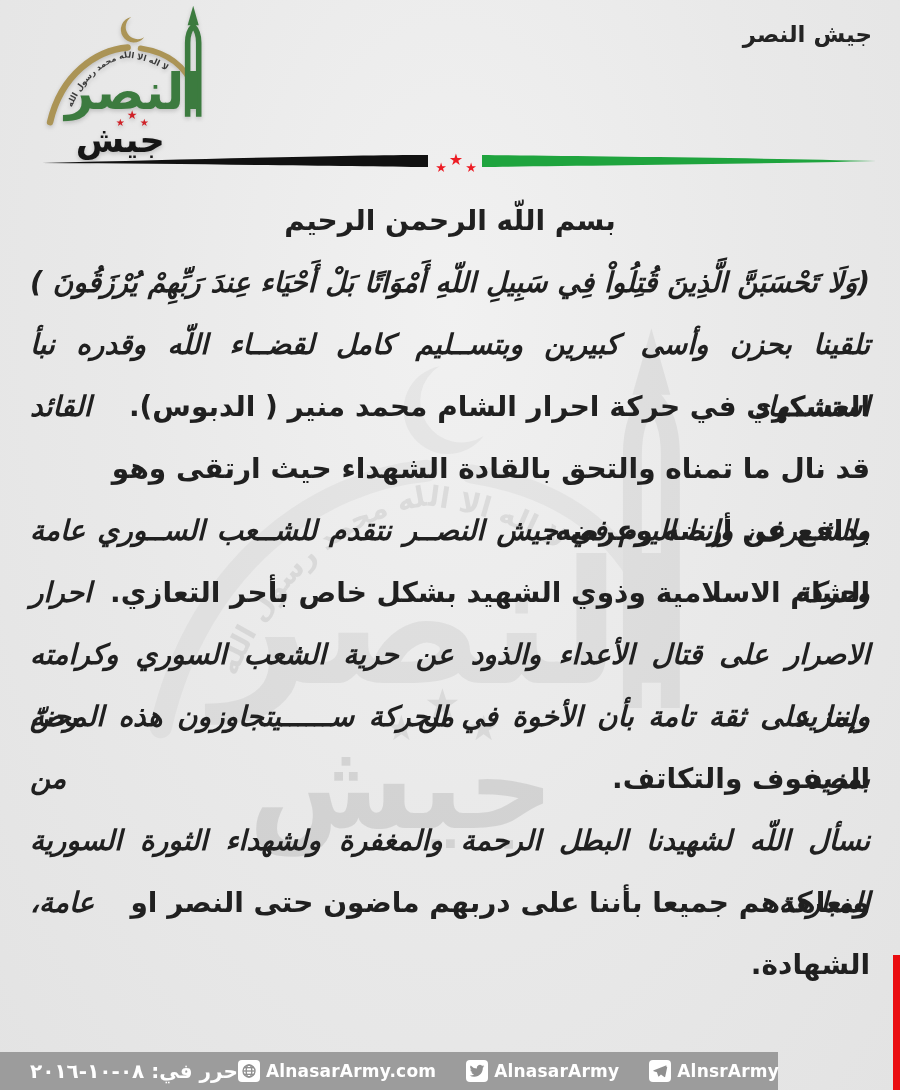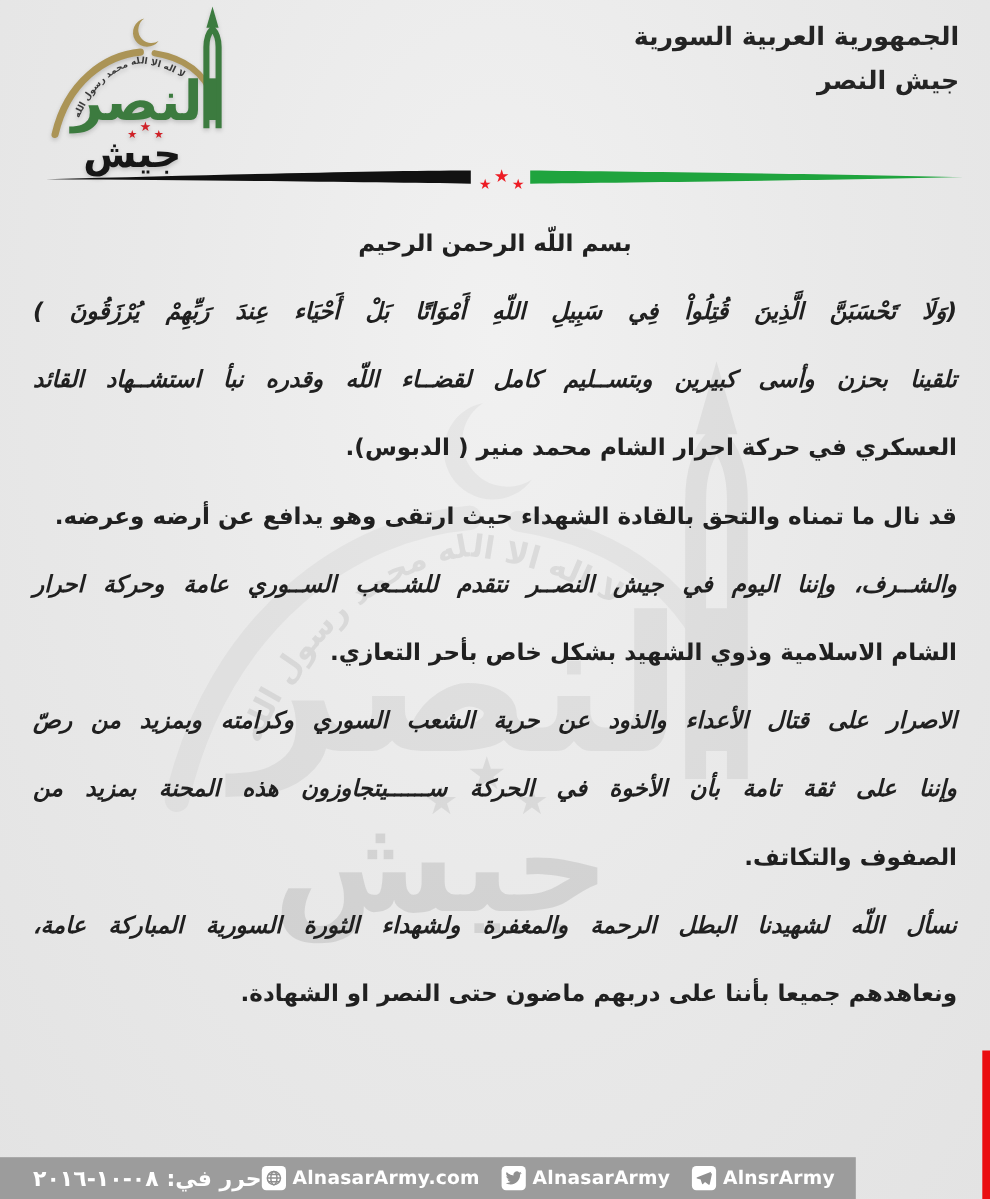--- a/index.html
+++ b/index.html
@@ -9,31 +9,31 @@
   
   .org-lines{position:absolute;top:14px;right:28px;text-align:right;direction:rtl;}
   .org-line{font-size:23px;font-weight:bold;color:#242424;line-height:40px;}
   .logo-main{position:absolute;left:24px;top:4px;filter:drop-shadow(0 2px 2px rgba(0,0,0,.18));}
   
   .watermark{position:absolute;left:72px;top:322px;opacity:.10;filter:grayscale(1);pointer-events:none;}
   
   .divider{position:absolute;left:0;top:148px;}
   
   .body-text{position:absolute;top:190px;left:30px;width:840px;}
-  .bline{height:62px;line-height:62px;font-size:21px;font-weight:bold;color:#202020;
+  .bline{height:62px;line-height:62px;font-size:28px;font-weight:bold;color:#202020;
          direction:rtl;overflow:visible;}
   .bline.c{text-align:center;}
   .bline.f{text-align:justify;text-align-last:justify;font-style:italic;}
   .bline.e{text-align:right;}
   
   .footer{position:absolute;left:0;bottom:0;width:778px;height:38px;background:#9c9c9c;
           display:flex;align-items:center;justify-content:space-between;
           padding:0 26px 0 30px;box-sizing:border-box;}
   .footer-date{direction:rtl;color:#ffffff;font-weight:bold;font-size:20px;white-space:nowrap;}
-  .footer-links{display:flex;align-items:center;gap:20px;margin-right:14px;}
+  .footer-links{display:flex;align-items:center;gap:30px;margin-right:14px;}
   .social-item{display:flex;align-items:center;gap:6px;}
   .icon-box{width:22px;height:22px;background:#ffffff;border-radius:4px;
             display:flex;align-items:center;justify-content:center;}
   .social-label{color:#ffffff;font-weight:bold;font-size:17px;letter-spacing:.2px;}
   .red-stripe{position:absolute;right:0;top:955px;width:7px;height:135px;background:#ea0d10;z-index:5;}
 </style>
 </head>
 <body>
 
 <div class="page">
@@ -61,21 +61,20 @@
 
   <svg class="watermark" width="760" height="538" viewBox="0 0 240 170">
     <use href="#nasr-logo"></use>
   </svg>
 
   <svg class="logo-main" width="222" height="157" viewBox="0 0 240 170">
     <use href="#nasr-logo"></use>
   </svg>
 
   <div class="org-lines">
-    <div class="org-line">الجمهورية العربية السورية</div>
     <div class="org-line">جيش النصر</div>
   </div>
 
   <svg class="divider" width="900" height="30" viewBox="0 0 900 30">
     <path d="M42,15 C200,11 350,7 428,7 L428,19 C350,18 200,16 42,15 Z" fill="#111111"></path>
     <path d="M482,7 L482,19 C560,18 760,16 876,13 C760,10 560,8 482,7 Z" fill="#1fa43e"></path>
     <text x="441" y="24" font-size="13" fill="#ed1c24" text-anchor="middle">★</text>
     <text x="456" y="17" font-size="16" fill="#ed1c24" text-anchor="middle">★</text>
     <text x="471" y="24" font-size="13" fill="#ed1c24" text-anchor="middle">★</text>
   </svg>

